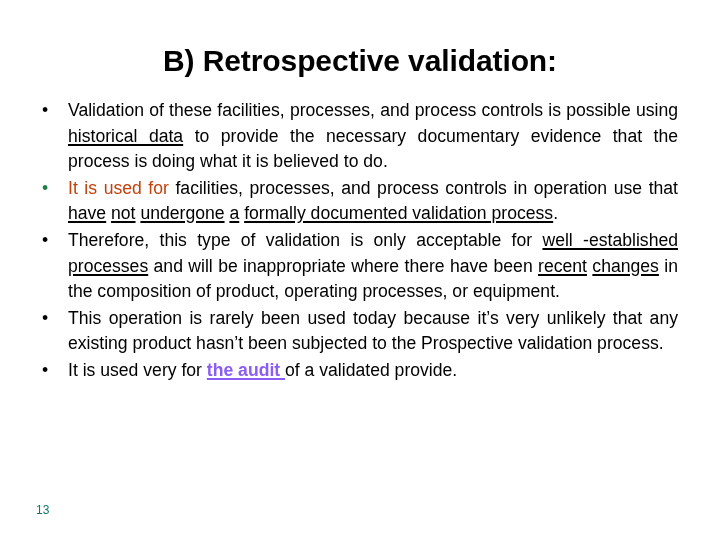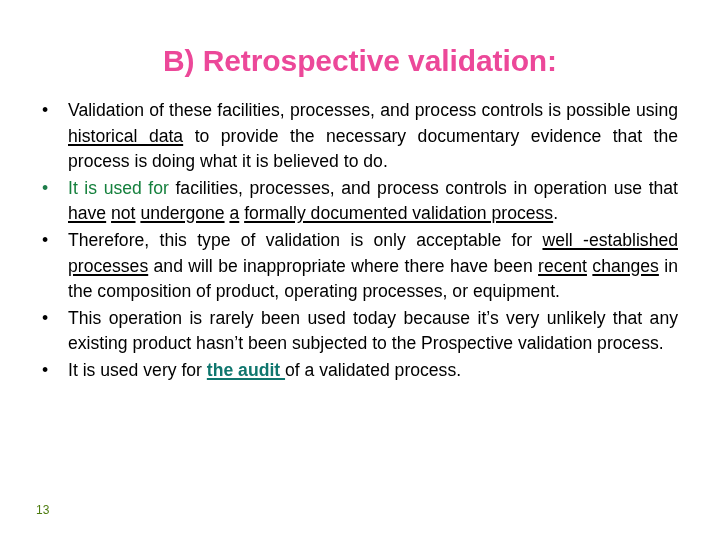--- a/index.html
+++ b/index.html
@@ -21,21 +21,21 @@
     height: 540px;
     box-sizing: border-box;
   }
 
   .slide-title {
     position: absolute;
     top: 44px;
     left: 0;
     width: 720px;
     text-align: center;
-    color: #ec4899;
+    color: #000000;
     font-size: 30px;
     font-weight: bold;
     letter-spacing: -0.1px;
     line-height: 1.1;
   }
 
   .body-block {
     position: absolute;
     top: 98px;
     left: 30px;
@@ -77,37 +77,37 @@
     display: block;
   }
 
   .u {
     text-decoration: underline;
     text-decoration-thickness: 1.5px;
     text-underline-offset: 2px;
   }
 
   .green {
-    color: #15803d;
+    color: #c2410c;
   }
 
   .green-strong {
-    color: #0f766e;
+    color: #8b5cf6;
     font-weight: bold;
     text-decoration: underline;
     text-decoration-thickness: 2px;
     text-underline-offset: 2px;
   }
 
   .page-number {
     position: absolute;
     left: 36px;
     top: 503px;
     font-size: 12px;
-    color: #4d7c0f;
+    color: #0f766e;
     line-height: 14px;
   }
 </style>
 </head>
 <body>
 
 <div class="slide">
 
   <div class="slide-title">B) Retrospective validation:</div>
 
@@ -129,21 +129,21 @@
         <span class="bullet-text"><span>Therefore, this type of validation is only acceptable for </span><span class="u">well -established</span><span> </span><span class="u">processes</span><span> and will be inappropriate where there have been </span><span class="u">recent</span><span> </span><span class="u">changes</span><span> in the composition of product, operating processes, or equipment.</span></span>
       </li>
 
       <li class="bullet">
         <span class="bullet-marker" style="color: rgb(0, 0, 0);">•</span>
         <span class="bullet-text"><span>This operation is rarely been used today because it’s very unlikely that any existing product hasn’t been subjected to the Prospective validation process.</span></span>
       </li>
 
       <li class="bullet">
         <span class="bullet-marker" style="color: rgb(0, 0, 0);">•</span>
-        <span class="bullet-text"><span>It is used very for </span><span class="green-strong">the audit </span><span>of a validated process.</span></span>
+        <span class="bullet-text"><span>It is used very for </span><span class="green-strong">the audit </span><span>of a validated provide.</span></span>
       </li>
 
     </ul>
   </div>
 
   <div class="page-number">13</div>
 
 </div>
 
 </body></html>

